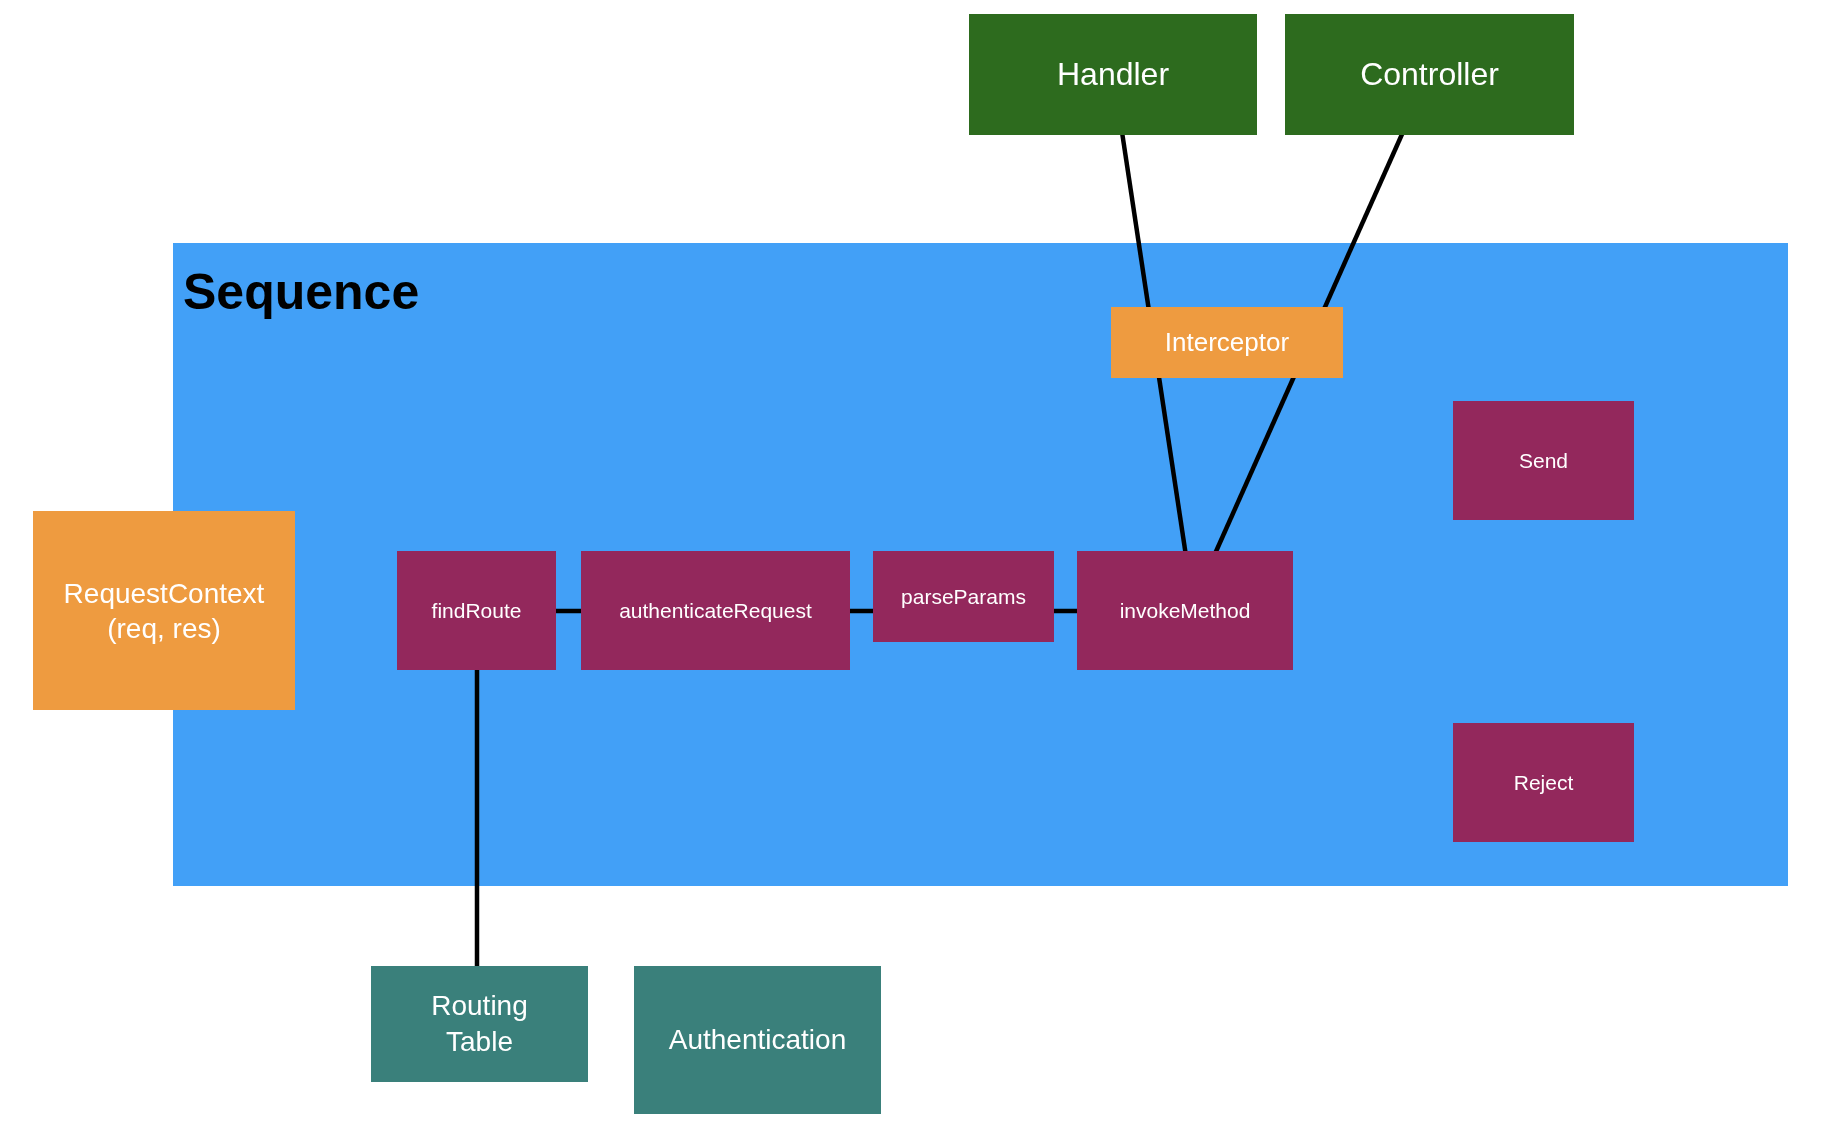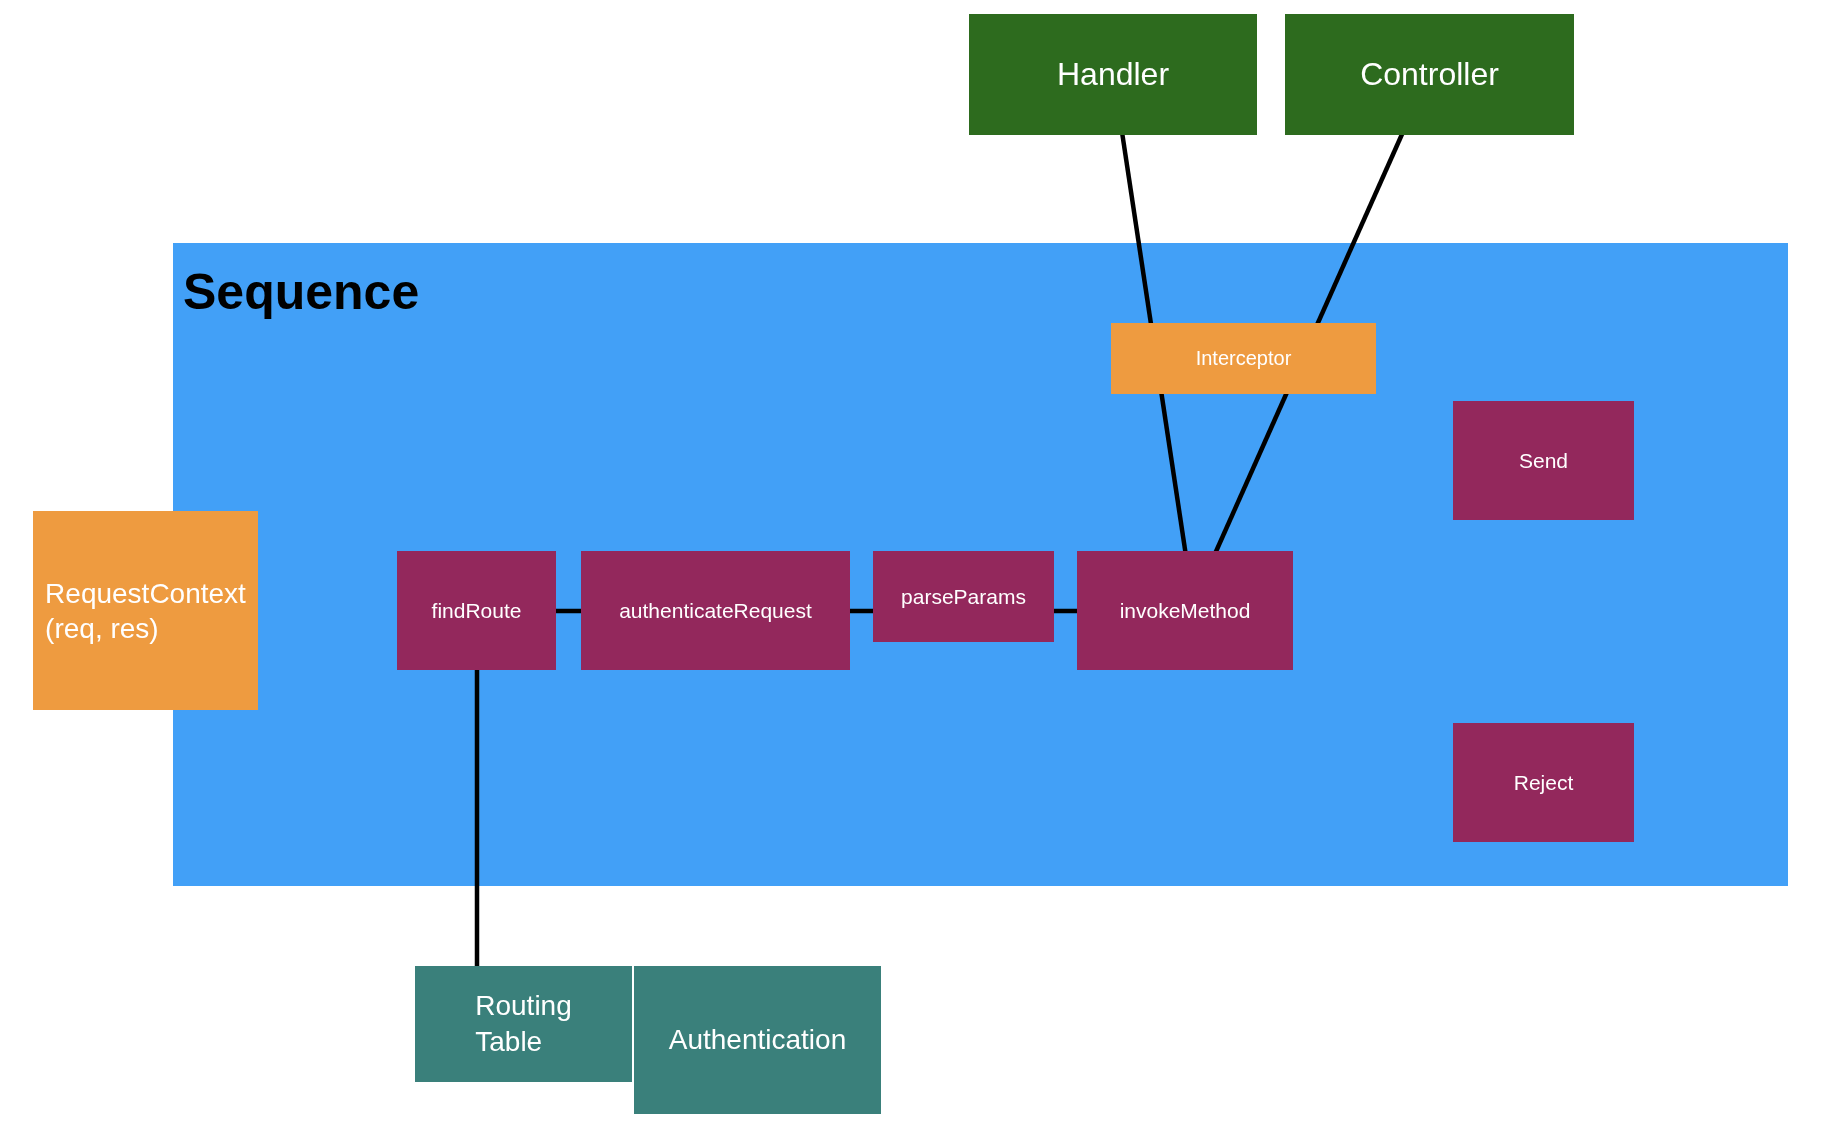--- a/index.html
+++ b/index.html
@@ -28,40 +28,40 @@
     position:absolute;left:0;top:0;z-index:2;
     pointer-events:none;
   }
   svg.edges line{
     stroke:var(--edge_black,#000000);
     stroke-width:4.5;
   }
   .node{
     position:absolute;z-index:3;
     display:flex;align-items:center;justify-content:center;
-    text-align:left;
+    text-align:center;
     color:var(--node_text,#ffffff);
     white-space:pre-line;
   }
   .green{background:var(--node_green,#2d6b1e);font-size:32px;}
   .orange{background:var(--node_orange,#ee9b40);}
   .purple{background:var(--node_purple,#93285c);font-size:21px;}
   .teal{background:var(--node_teal,#3a807b);font-size:28px;line-height:1.3;}
 
   [data-name="handler-node"]{left:969px;top:14px;width:288px;height:121px;}
   [data-name="controller-node"]{left:1285px;top:14px;width:289px;height:121px;}
-  [data-name="interceptor-node"]{left:1111px;top:307px;width:265px;height:71px;font-size:20px;margin-top:16px;}
-  [data-name="request-context-node"]{left:33px;top:511px;width:225px;height:199px;font-size:28px;line-height:1.25;}
+  [data-name="interceptor-node"]{left:1111px;top:307px;width:232px;height:71px;font-size:26px;}
+  [data-name="request-context-node"]{left:33px;top:511px;width:262px;height:199px;font-size:28px;line-height:1.25;}
   [data-name="find-route-node"]{left:397px;top:551px;width:159px;height:119px;}
   [data-name="authenticate-request-node"]{left:581px;top:551px;width:269px;height:119px;}
   [data-name="parse-params-node"]{left:873px;top:551px;width:181px;height:91px;}
   [data-name="invoke-method-node"]{left:1077px;top:551px;width:216px;height:119px;}
   [data-name="send-node"]{left:1453px;top:401px;width:181px;height:119px;}
   [data-name="reject-node"]{left:1453px;top:681px;width:181px;height:119px;margin-top:42px;}
-  [data-name="routing-table-node"]{left:371px;top:966px;width:217px;height:116px;margin-left:44px;}
+  [data-name="routing-table-node"]{left:371px;top:966px;width:217px;height:116px;}
   [data-name="authentication-node"]{left:634px;top:966px;width:247px;height:148px;}
 </style>
 </head>
 <body>
 
 <div class="canvas" data-name="diagram-canvas">
 
   <div class="seq" data-name="sequence-container">
     <div class="seq-title" data-name="sequence-title">Sequence</div>
   </div>

